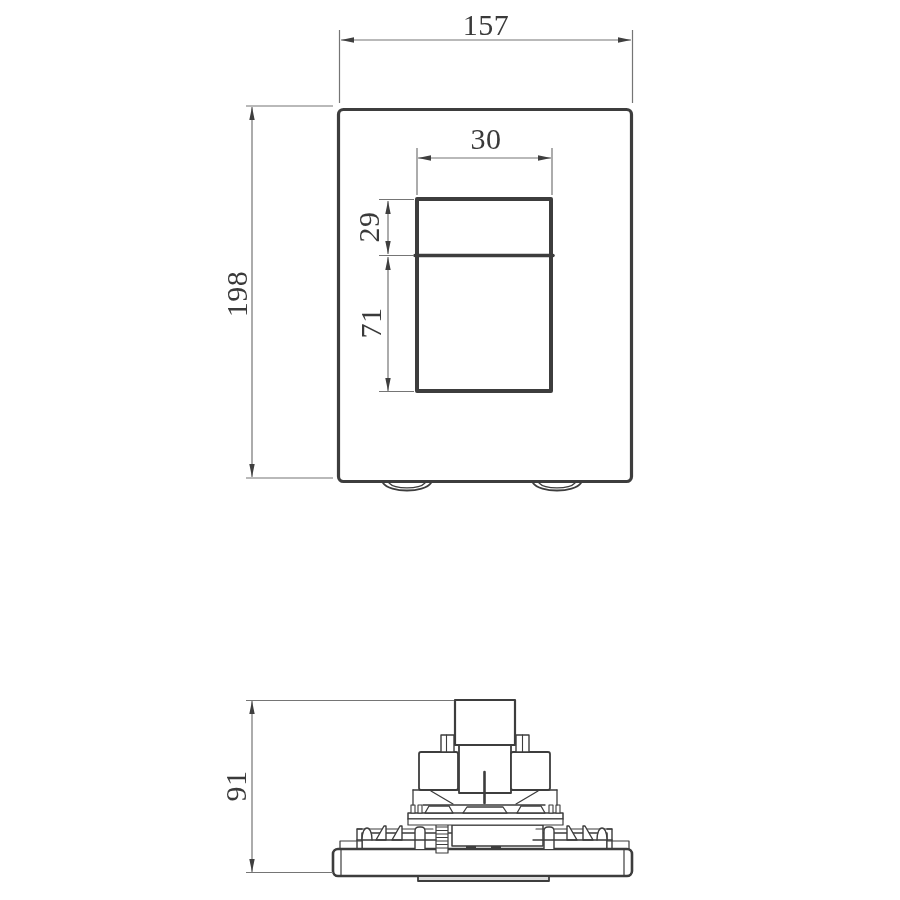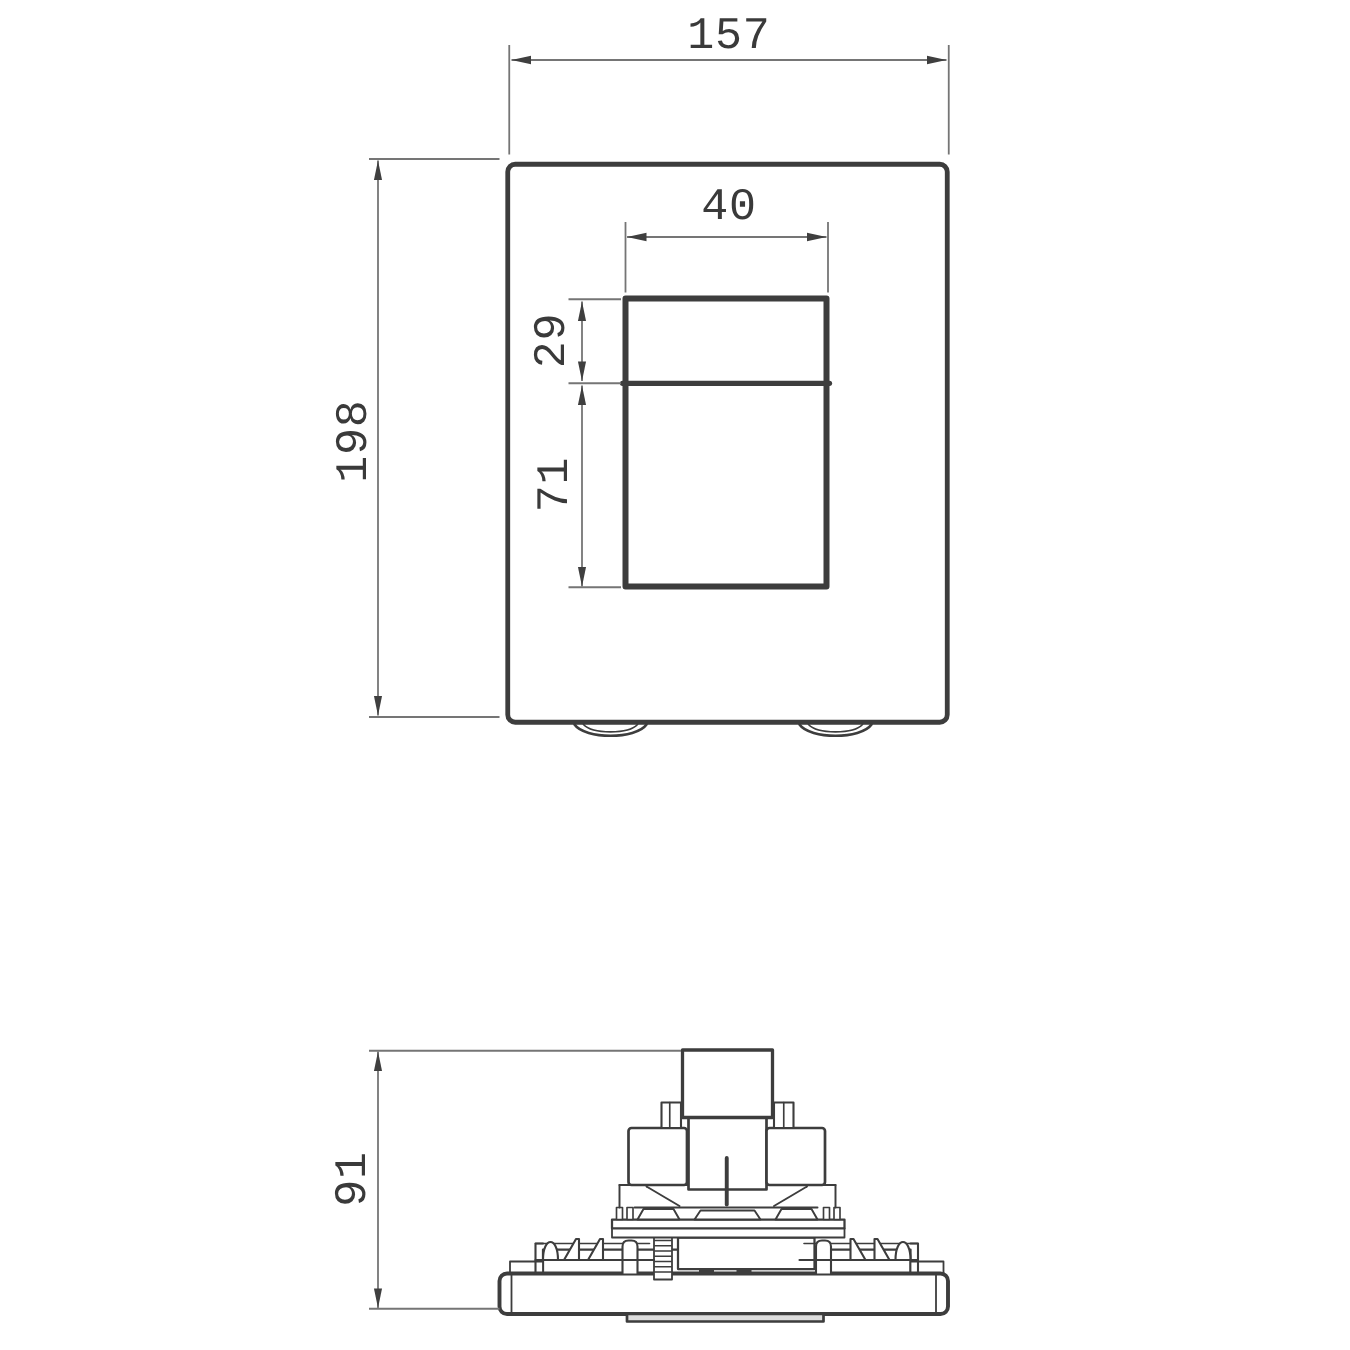--- a/index.html
+++ b/index.html
@@ -1,20 +1,20 @@
 <!DOCTYPE html>
 <html><head>
 <meta charset="utf-8">
 <style>
   html,body{margin:0;padding:0;background:#ffffff;}
   .canvas{
     position:relative;
     width:900px;height:900px;
     background:#ffffff;
-    font-family:Liberation Mono, monospace;
+    font-family:Liberation Serif, serif;
     overflow:hidden;
   }
   svg{position:absolute;left:0;top:0;}
   .dim{
     position:absolute;
     transform:translate(-50%,-50%);
     font-size:30px;
     color:#3a3a3a;
     white-space:nowrap;
     line-height:1;
@@ -187,18 +187,18 @@
     <polygon points="388,254 385.3,241 390.7,241"></polygon>
     <polygon points="388,257 385.3,270 390.7,270"></polygon>
     <polygon points="388,391 385.3,378 390.7,378"></polygon>
     <polygon points="252,701 249.3,714 254.7,714"></polygon>
     <polygon points="252,872 249.3,859 254.7,859"></polygon>
   </g>
 </svg>
 
 <div class="dim" style="left:486px;top:25px">157</div>
 <div class="dim v" style="left:237px;top:294px">198</div>
-<div class="dim" style="left:486px;top:139px">40</div>
+<div class="dim" style="left:486px;top:139px">30</div>
 <div class="dim v" style="left:369px;top:227px">29</div>
 <div class="dim v" style="left:371px;top:323px">71</div>
 <div class="dim v" style="left:236px;top:786px">91</div>
 
 </div>
 
 </body></html>

